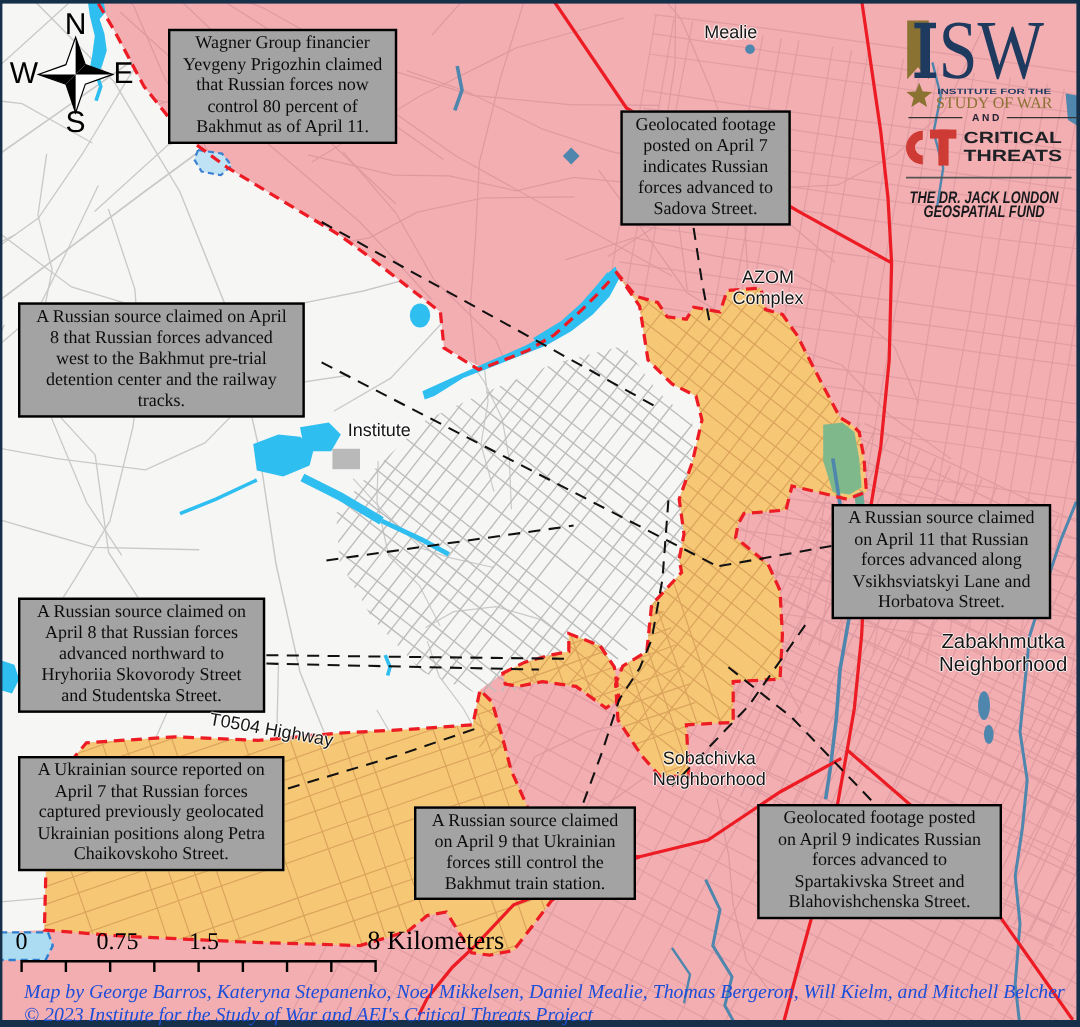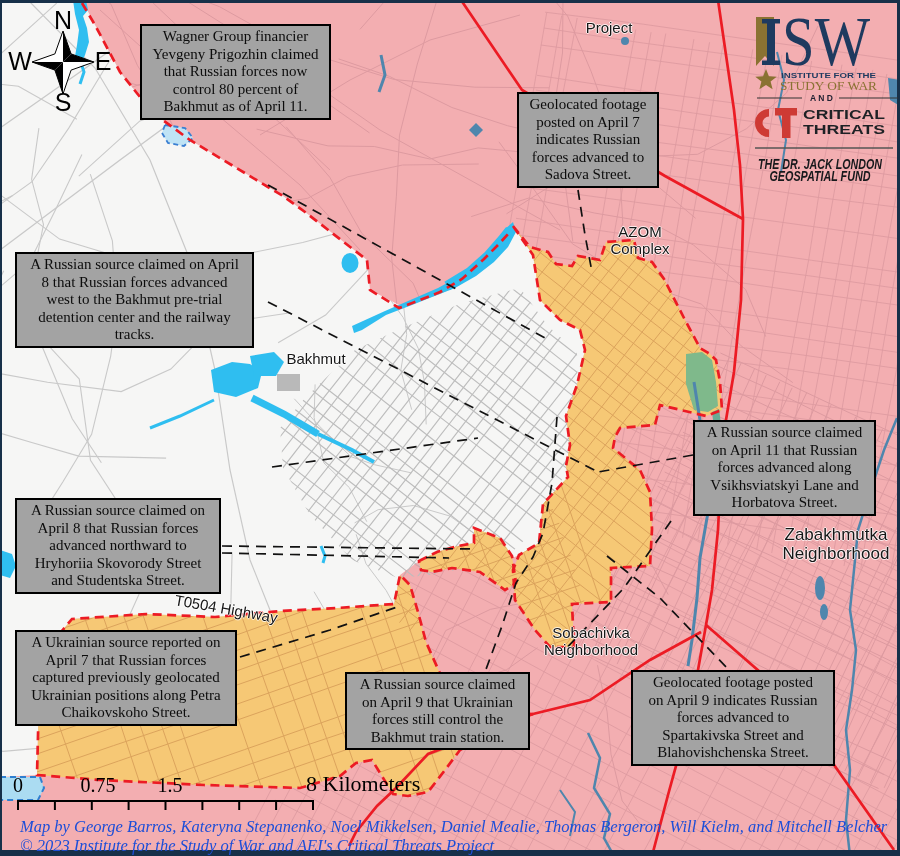--- a/index.html
+++ b/index.html
@@ -519,22 +519,22 @@
     <div class="cl" style="left:20px;top:47px;transform:translateX(-50%)">W</div>
     <div class="cl" style="left:103px;top:47px;transform:translateX(-50%)">E</div>
 <div class="cb" style="left:140px;top:24px;width:183px">Wagner Group financier<br>Yevgeny Prigozhin claimed<br>that Russian forces now<br>control 80 percent of<br>Bakhmut as of April 11.</div>
     <div class="cb" style="left:15px;top:252px;width:231px">A Russian source claimed on April<br>8 that Russian forces advanced<br>west to the Bakhmut pre-trial<br>detention center and the railway<br>tracks.</div>
     <div class="cb" style="left:517px;top:92px;width:134px">Geolocated footage<br>posted on April 7<br>indicates Russian<br>forces advanced to<br>Sadova Street.</div>
     <div class="cb" style="left:693px;top:420px;width:175px">A Russian source claimed<br>on April 11 that Russian<br>forces advanced along<br>Vsikhsviatskyi Lane and<br>Horbatova Street.</div>
     <div class="cb" style="left:15px;top:498px;width:198px">A Russian source claimed on<br>April 8 that Russian forces<br>advanced northward to<br>Hryhoriia Skovorody Street<br>and Studentska Street.</div>
     <div class="cb" style="left:15px;top:630px;width:214px">A Ukrainian source reported on<br>April 7 that Russian forces<br>captured previously geolocated<br>Ukrainian positions along Petra<br>Chaikovskoho Street.</div>
     <div class="cb" style="left:345px;top:672px;width:177px">A Russian source claimed<br>on April 9 that Ukrainian<br>forces still control the<br>Bakhmut train station.</div>
     <div class="cb" style="left:631px;top:670px;width:196px">Geolocated footage posted<br>on April 9 indicates Russian<br>forces advanced to<br>Spartakivska Street and<br>Blahovishchenska Street.</div>
-<div class="lbl" style="left:609px;top:20px;font-size:15px;transform:translateX(-50%)">Project</div>
-    <div class="lbl" style="left:316px;top:351px;font-size:15px;transform:translateX(-50%)">Bakhmut</div>
+<div class="lbl" style="left:609px;top:20px;font-size:15px;transform:translateX(-50%)">Mealie</div>
+    <div class="lbl" style="left:316px;top:351px;font-size:15px;transform:translateX(-50%)">Institute</div>
     <div class="lbl" style="left:640px;top:224px;font-size:15px;transform:translateX(-50%)">AZOM<br>Complex</div>
     <div class="lbl" style="left:836px;top:525px;font-size:17px;transform:translateX(-50%)">Zabakhmutka<br>Neighborhood</div>
     <div class="lbl" style="left:591px;top:625px;font-size:15px;transform:translateX(-50%)">Sobachivka<br>Neighborhood</div>
     <div class="lbl" style="left:226px;top:601px;font-size:15px;transform:translateX(-50%) rotate(10deg)">T0504 Highway</div>
 <div class="sc" style="left:18px;top:774px;transform:translateX(-50%)">0</div>
     <div class="sc" style="left:98px;top:774px;transform:translateX(-50%)">0.75</div>
     <div class="sc" style="left:170px;top:774px;transform:translateX(-50%)">1.5</div>
     <div class="sc" style="left:306px;top:771px;font-size:22px">8 Kilometers</div>
 <div class="cr" style="left:20px;top:817px">Map by George Barros, Kateryna Stepanenko, Noel Mikkelsen, Daniel Mealie, Thomas Bergeron, Will Kielm, and Mitchell Belcher</div>
     <div class="cr" style="left:20px;top:836px">© 2023 Institute for the Study of War and AEI's Critical Threats Project</div>

